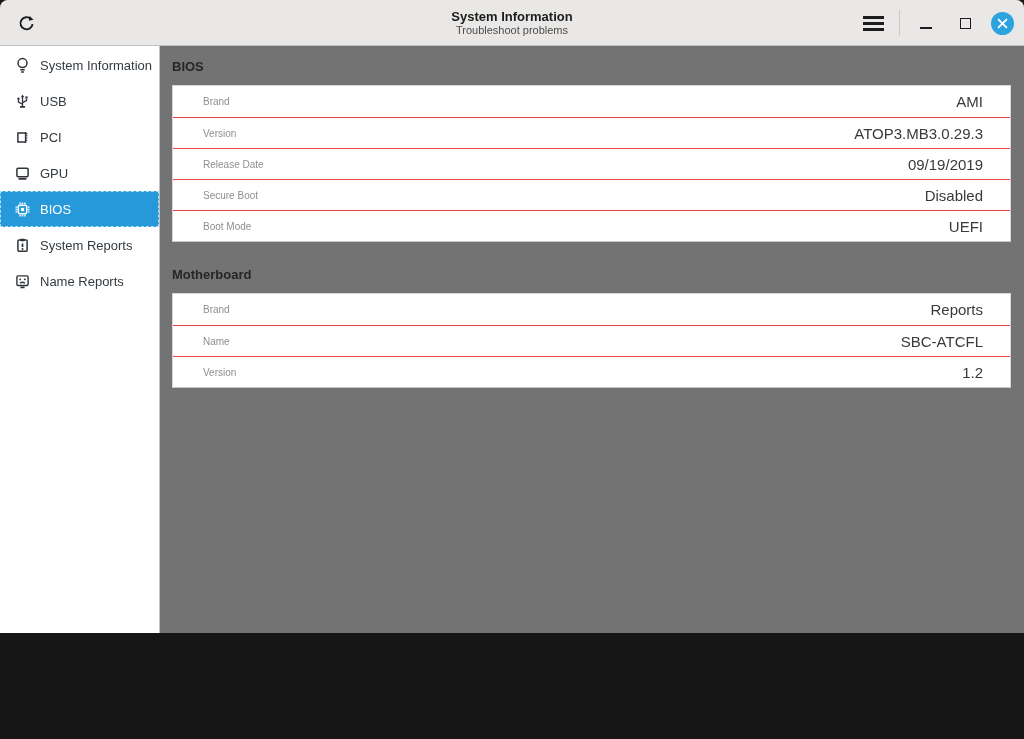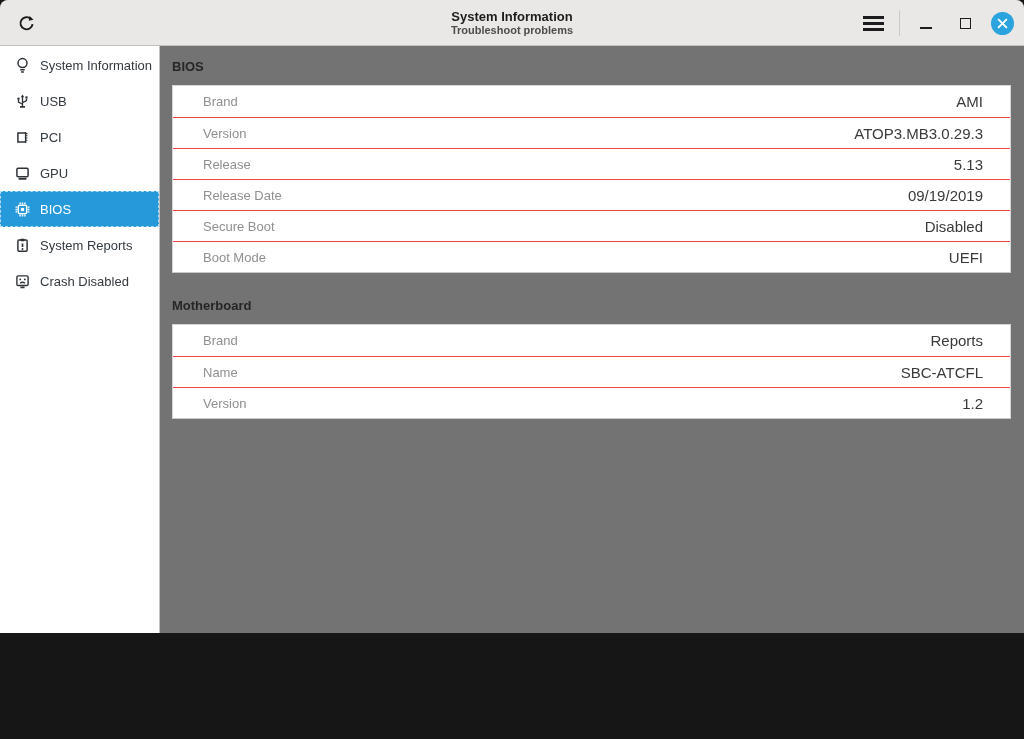--- a/index.html
+++ b/index.html
@@ -8,21 +8,21 @@
   .window { width:1024px; height:633px; border-radius:8px 8px 0 0; overflow:hidden;
     display:flex; flex-direction:column; background:#737373; }
 
   
   .titlebar { position:relative; height:46px; flex:0 0 46px; background:#e9e8e7;
     border-bottom:1px solid #c2c0bf; display:flex; align-items:center; }
   .tb-left { position:absolute; left:13px; top:0; height:46px; display:flex; align-items:center; }
   .tb-center { position:absolute; left:0; right:0; top:0; height:46px;
     display:flex; flex-direction:column; align-items:center; justify-content:center; pointer-events:none; }
   .tb-title { font-size:13px; font-weight:bold; color:#1c1c1c; line-height:15px; }
-  .tb-subtitle { font-size:11px; color:#4c4c4c; line-height:13px;font-weight:bold; }
+  .tb-subtitle { font-size:11px; color:#4c4c4c; line-height:13px; }
   .tb-right { position:absolute; right:10px; top:0; height:46px; display:flex; align-items:center; gap:13px; }
   .tb-btn { width:26px; height:26px; display:flex; align-items:center; justify-content:center;
     background:transparent; border:none; cursor:pointer; color:#1b1b1b; }
   .refresh-btn svg { width:19px; height:19px; }
   .menu-icon { display:flex; flex-direction:column; gap:3px; }
   .menu-icon span { display:block; width:21px; height:3px; background:#1c1c1e; }
   .tb-sep { width:1px; height:26px; background:#cccac9; }
   .min-glyph { display:block; width:12px; height:2px; background:#1c1c1e; margin-top:10px; }
   .max-glyph { display:block; width:11px; height:11px; border:1.5px solid #1c1c1e; background:transparent; }
   .close-btn { width:23px; height:23px; border-radius:50%; border:none; cursor:pointer;
@@ -42,21 +42,21 @@
   .side-item.selected { color:#ffffff; border-color:rgba(255,255,255,.65); }
   .side-item.selected .icon { color:#ffffff; }
 
   .main { flex:1; padding:13px 13px 0 12px; overflow:hidden; }
   .section { margin-bottom:25px; }
   .section h2 { font-size:13px; font-weight:bold; color:#262626; margin-bottom:11px; line-height:15px; }
   .kv-table { background:#ffffff; border:1px solid #d7d6d5; border-bottom-color:#c9c8c7; }
   .kv-row { height:31px; display:flex; align-items:center; justify-content:space-between;
     border-top:1px solid #ef4444; }
   .kv-row:first-child { border-top:none; }
-  .kv-key { font-size:13px; color:#8f8f8f; padding-left:30px; }
+  .kv-key { font-size:10px; color:#8f8f8f; padding-left:30px; }
   .kv-val { font-size:15px; color:#3a3a3a; padding-right:27px; }
 </style>
 </head>
 <body>
 
 <div class="window">
 
   <div class="titlebar">
     <div class="tb-left">
       <button class="tb-btn refresh-btn">
@@ -183,40 +183,36 @@
         <div class="side-item">
     <span class="icon">
             <svg viewBox="0 0 17 17" fill="none" stroke="currentColor" stroke-width="1.4">
               <rect x="2.9" y="2.9" width="11.2" height="9.6" rx="1.2"></rect>
               <circle cx="6.2" cy="6.4" r="0.9" fill="currentColor" stroke="none"></circle>
               <circle cx="10.8" cy="6.4" r="0.9" fill="currentColor" stroke="none"></circle>
               <path d="M6.1 10.2 Q8.5 8.3 10.9 10.2"></path>
               <line x1="6.4" y1="14.4" x2="10.6" y2="14.4" stroke-width="1.7"></line>
             </svg>
           </span>
-    <span class="label">Crash Disabled</span>
+    <span class="label">Name Reports</span>
   </div>
       </nav>
     <main class="main">
         <section class="section">
     <h2>BIOS</h2>
     <div class="kv-table">
             <div class="kv-row">
     <span class="kv-key">Brand</span>
     <span class="kv-val">AMI</span>
   </div>
             <div class="kv-row">
     <span class="kv-key">Version</span>
     <span class="kv-val">ATOP3.MB3.0.29.3</span>
   </div>
             <div class="kv-row">
-    <span class="kv-key">Release</span>
-    <span class="kv-val">5.13</span>
-  </div>
-            <div class="kv-row">
     <span class="kv-key">Release Date</span>
     <span class="kv-val">09/19/2019</span>
   </div>
             <div class="kv-row">
     <span class="kv-key">Secure Boot</span>
     <span class="kv-val">Disabled</span>
   </div>
             <div class="kv-row">
     <span class="kv-key">Boot Mode</span>
     <span class="kv-val">UEFI</span>

